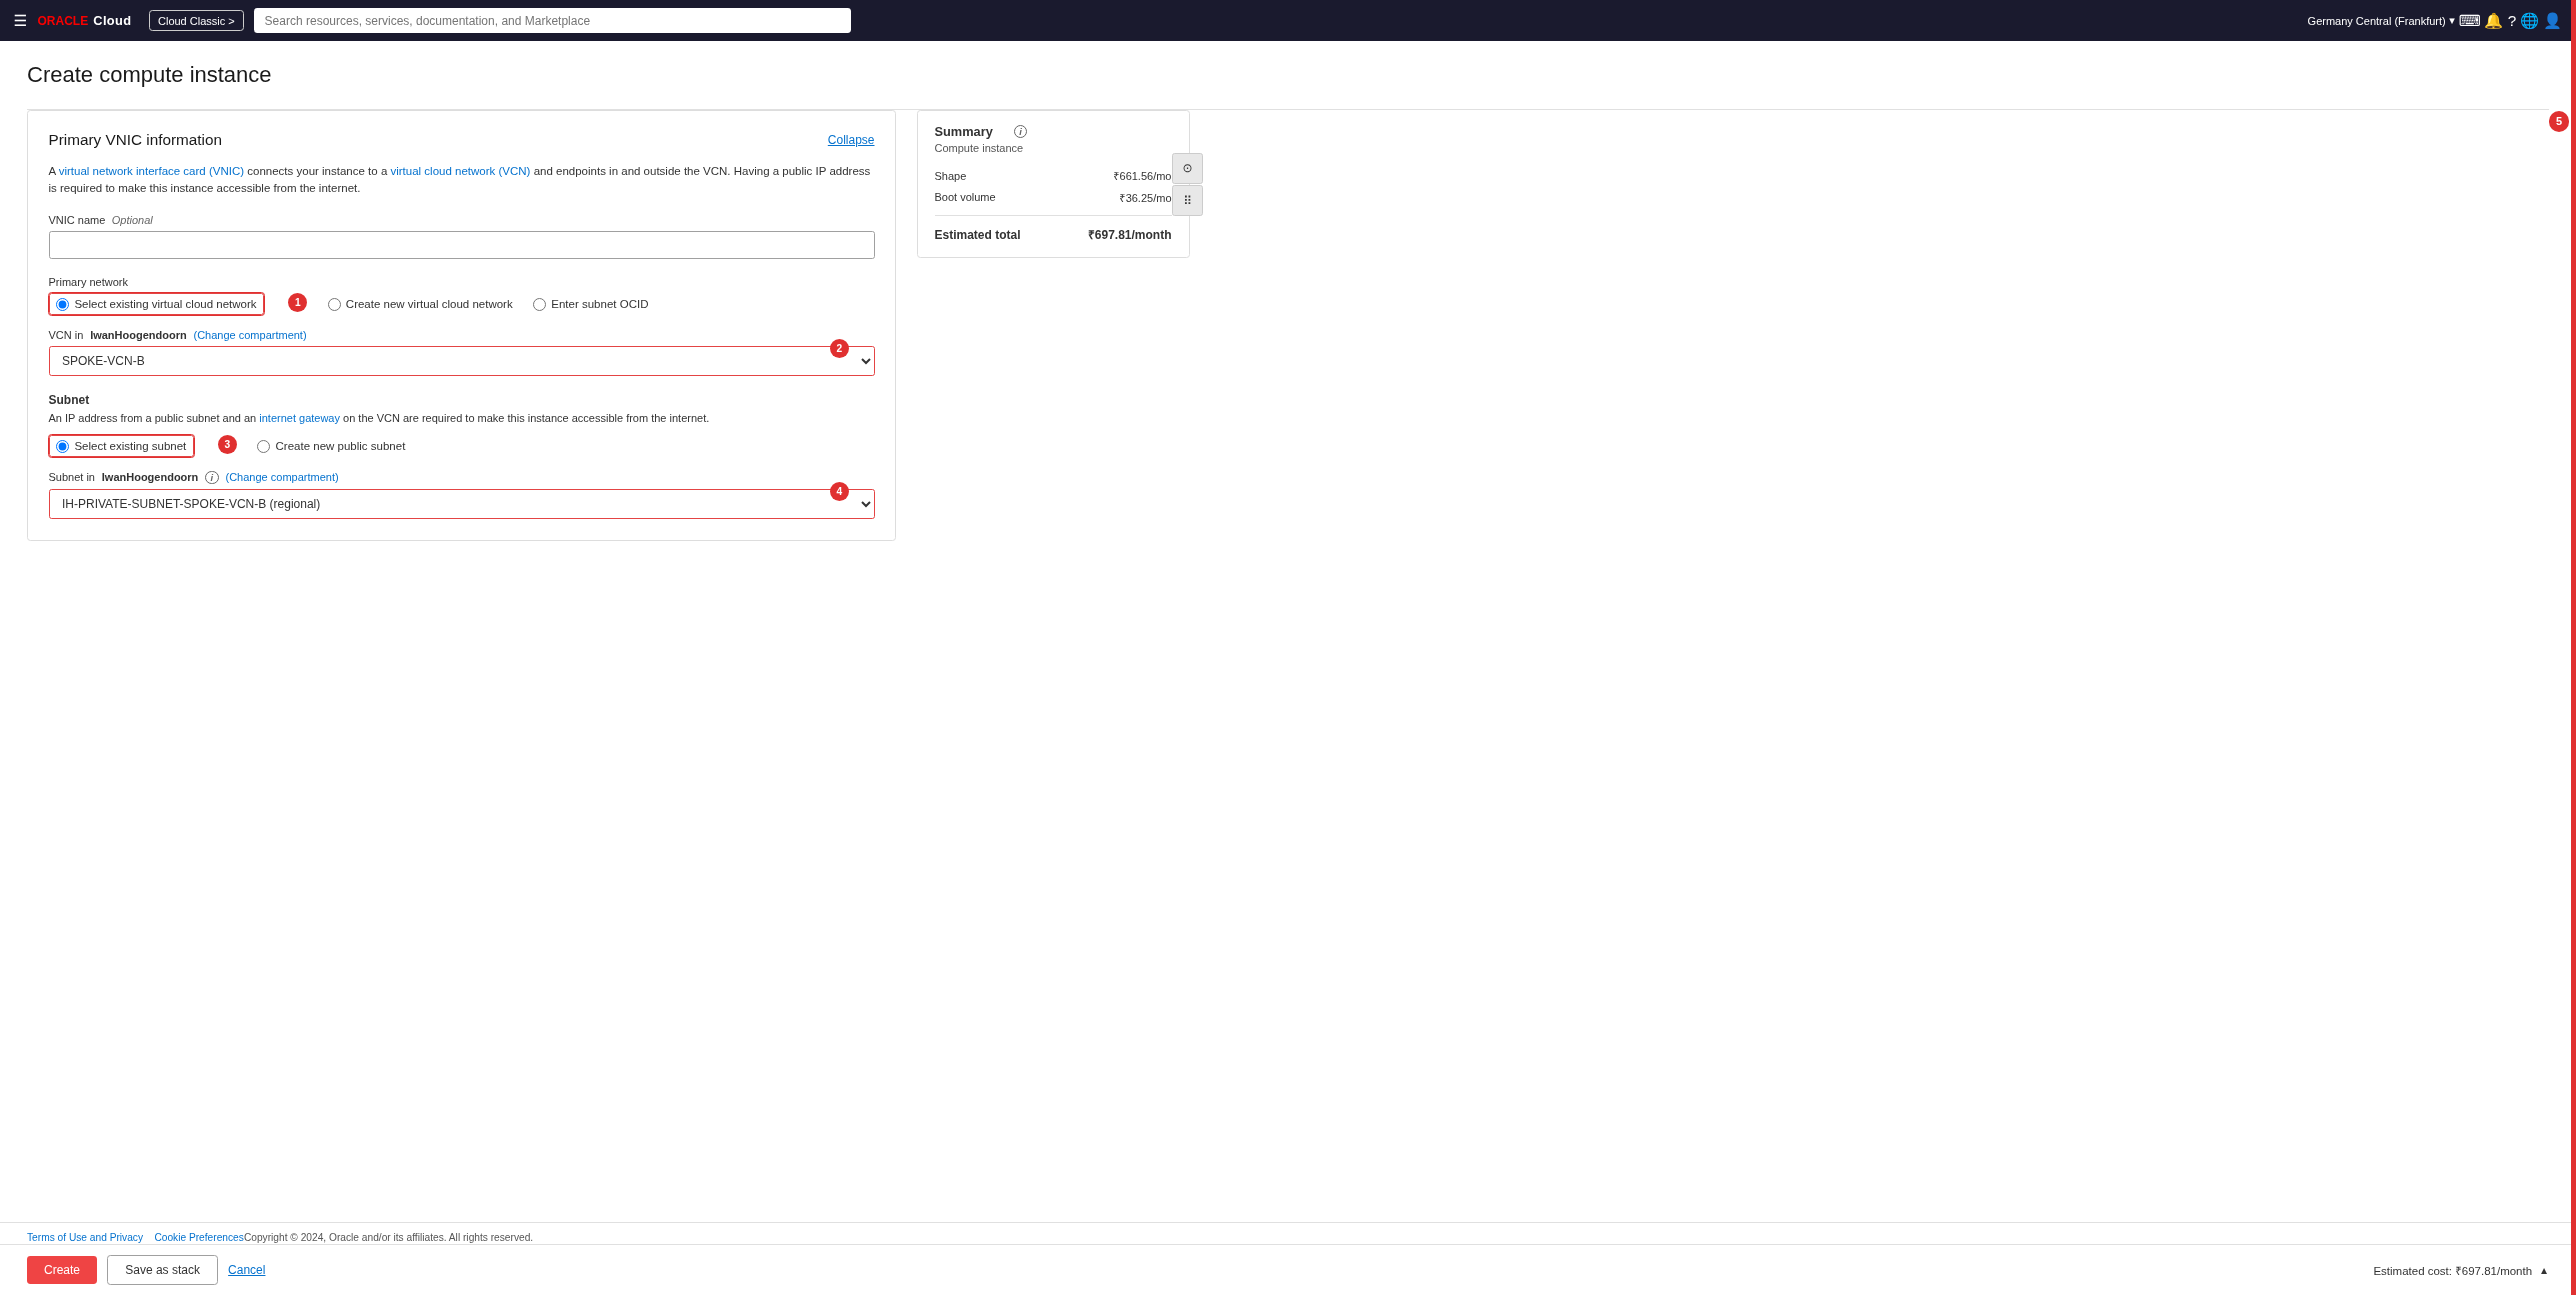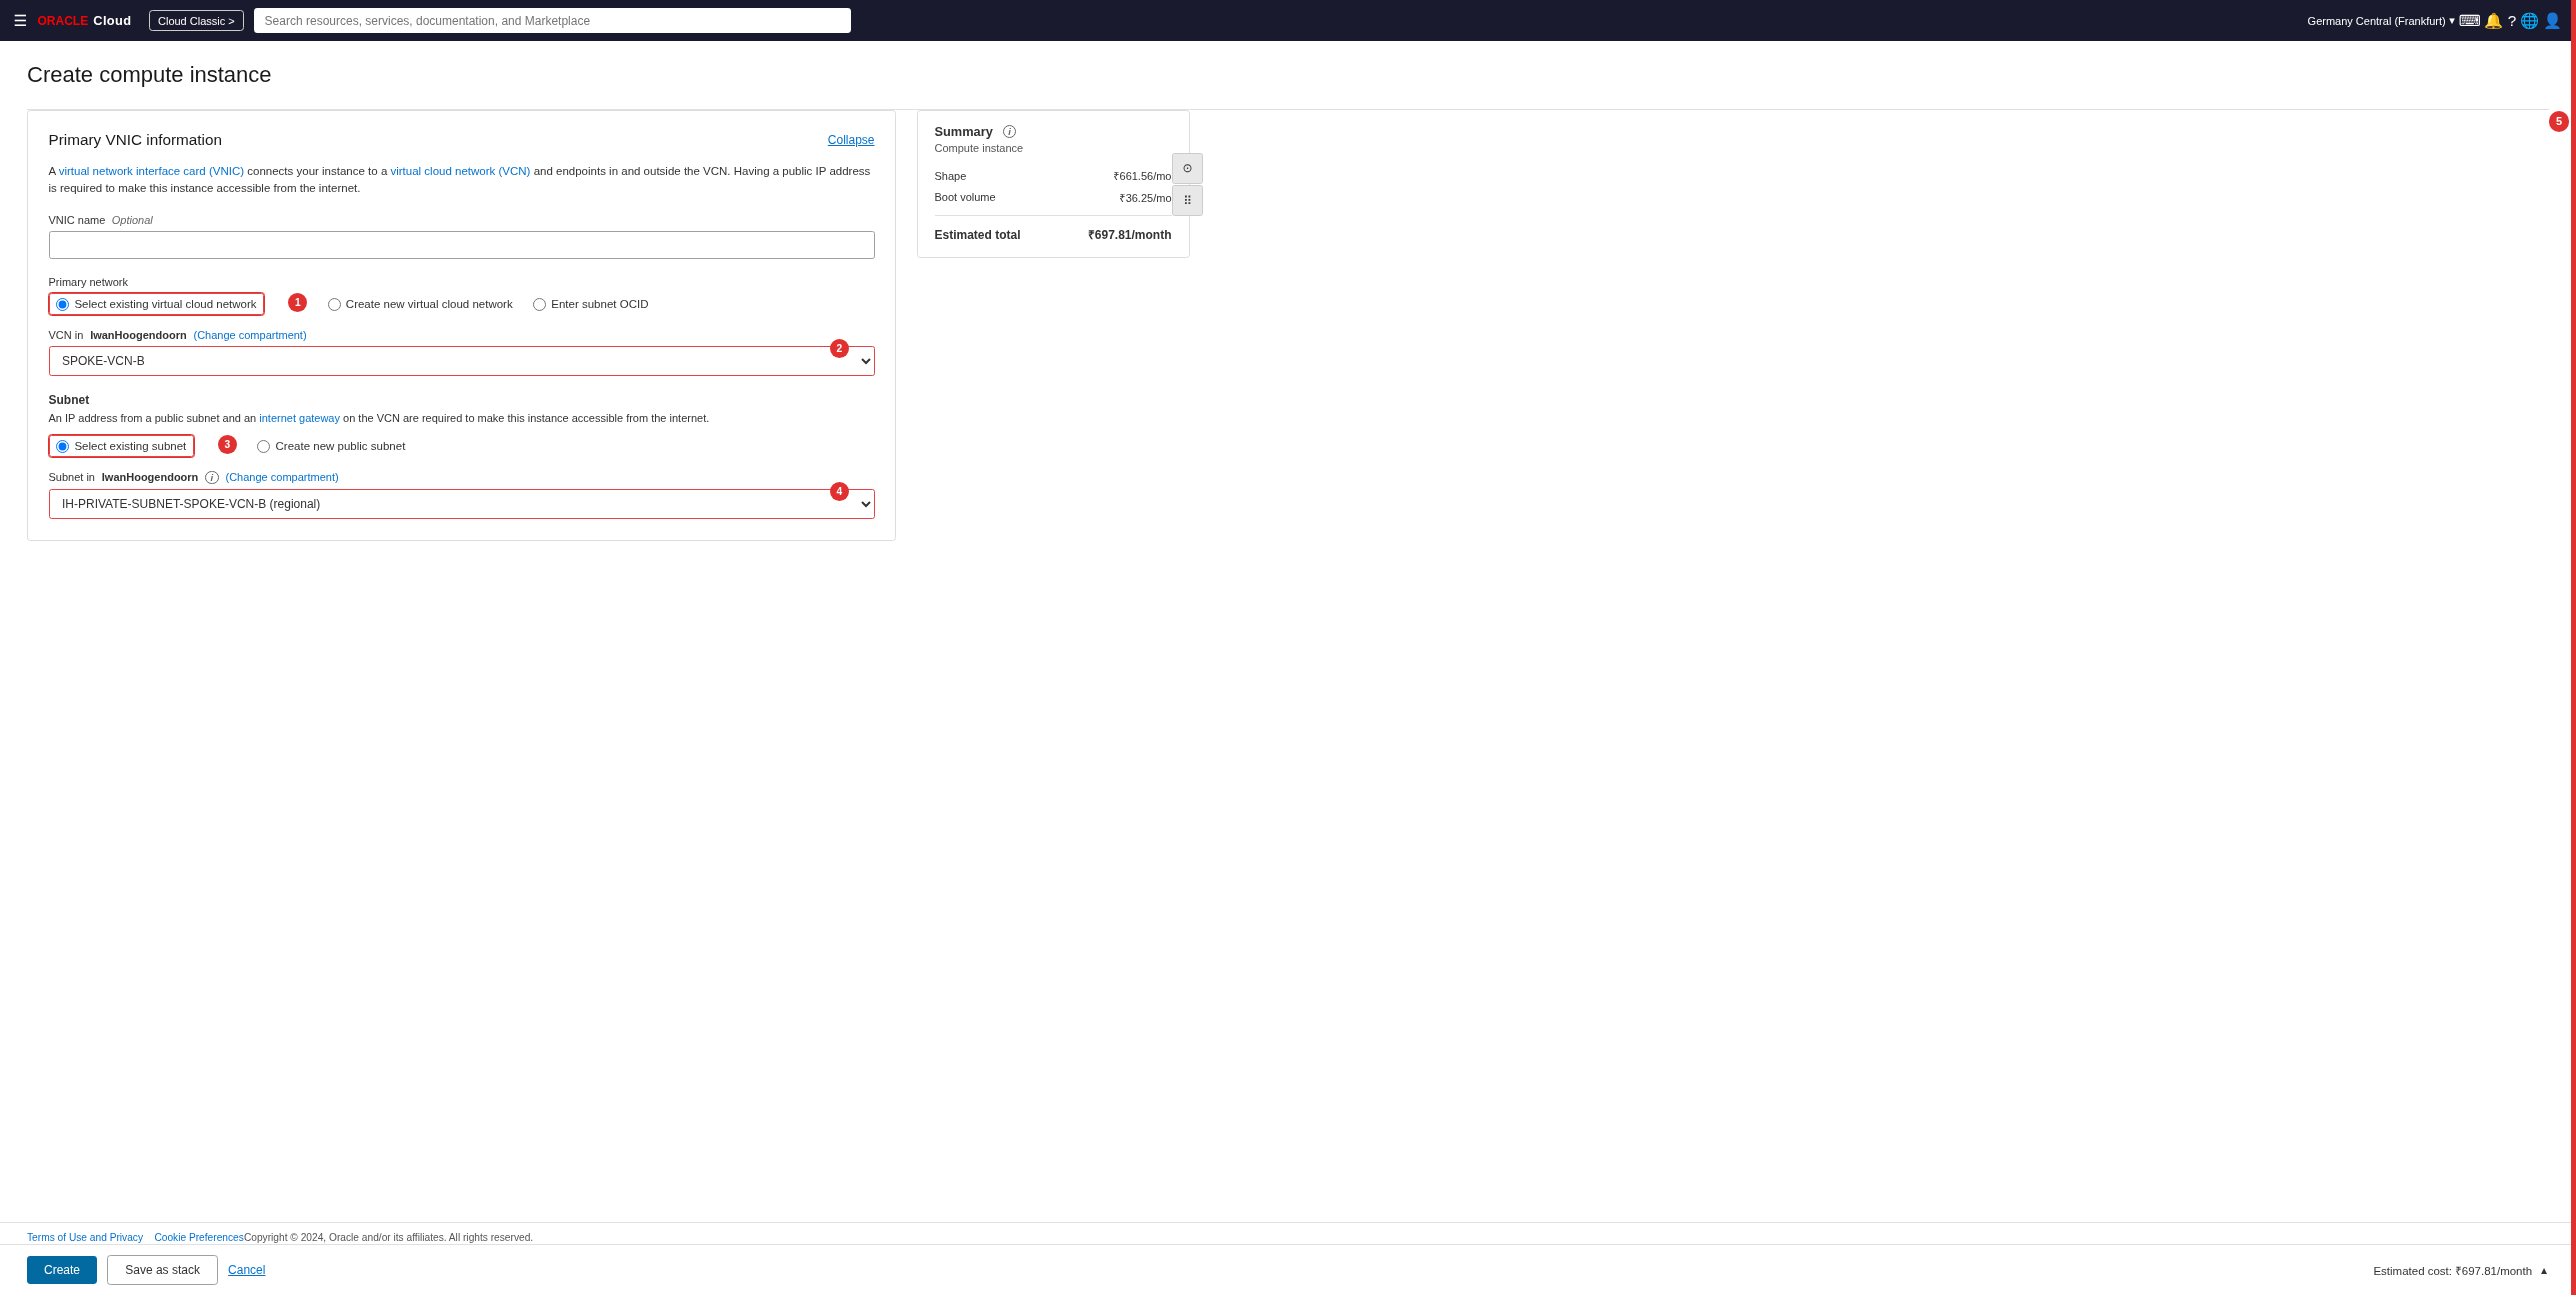--- a/index.html
+++ b/index.html
@@ -247,21 +247,21 @@
     .summary-card {
       border: 0.9px solid #ddd;
       border-radius: 3.4px;
       background: white;
       padding: 13.6px 17px;
       margin-top: 0;
     }
     .summary-header {
       display: flex;
       align-items: center;
-      gap: 10px;
+      gap: 21px;
       margin-bottom: 3.4px;
     }
     .summary-title { font-size: 12.8px; font-weight: 600; color: #333; }
     .summary-subtitle { font-size: 11px; color: #555; margin-bottom: 13.6px; }
     .summary-row {
       display: flex;
       justify-content: space-between;
       align-items: center;
       margin-bottom: 6.8px;
       font-size: 11px;
@@ -312,21 +312,21 @@
       right: 0;
       background: white;
       border-top: 0.9px solid #e0e0e0;
       padding: 10.2px 27px;
       display: flex;
       align-items: center;
       gap: 10.2px;
       z-index: 100;
     }
     .btn-primary {
-      background: #0369a1;
+      background: #ef4444;
       color: white;
       border: none;
       border-radius: 3.4px;
       padding: 6.8px 17px;
       font-size: 12px;
       cursor: pointer;
       font-weight: 500;
     }
     .btn-secondary {
       background: white;

